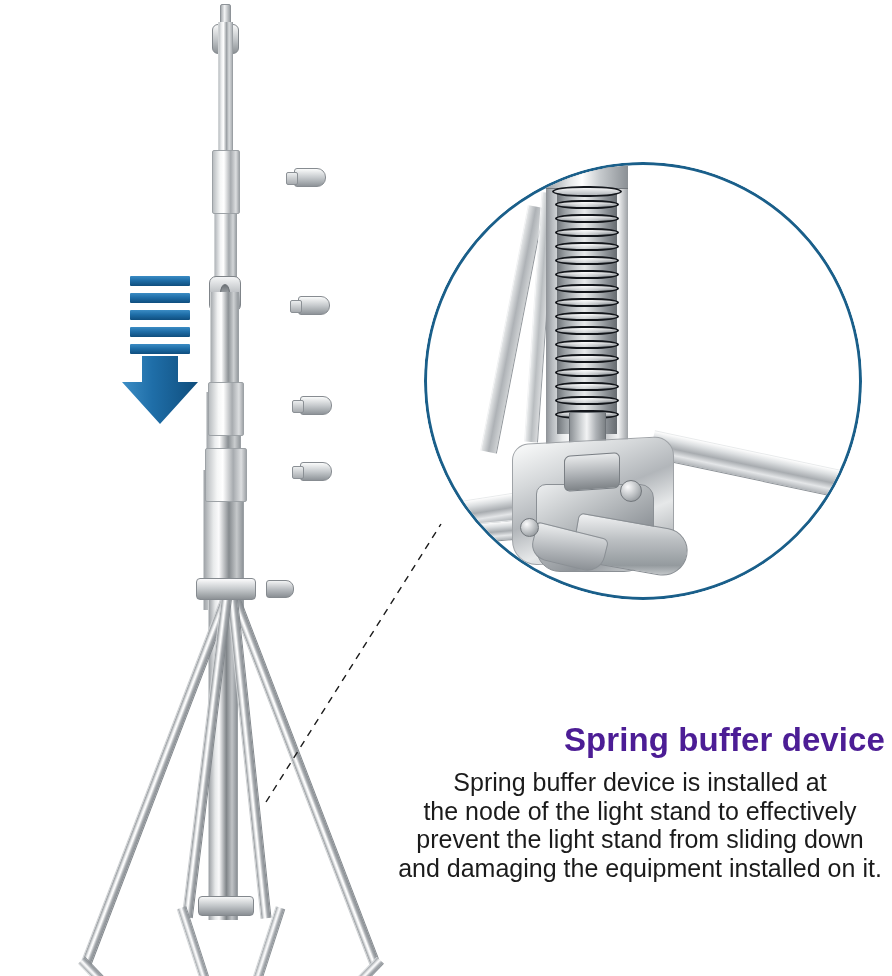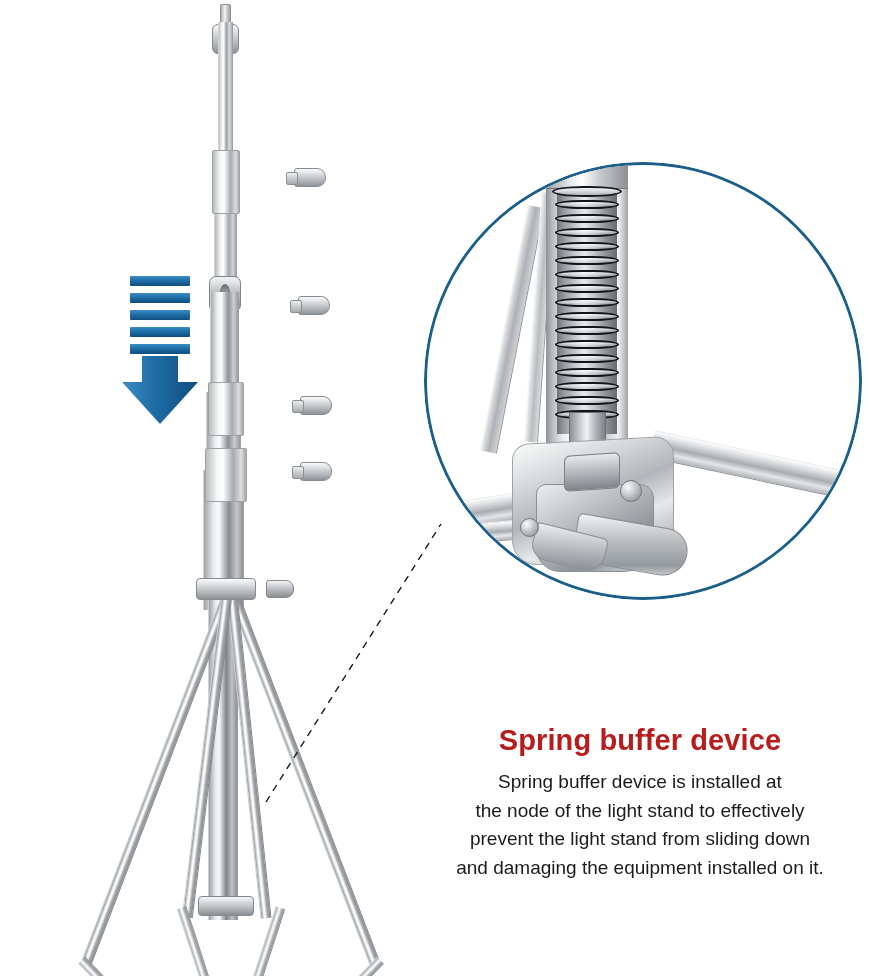--- a/index.html
+++ b/index.html
@@ -12,28 +12,28 @@
 
   
   #headline{
     position:absolute;left:400px;top:36px;width:480px;
     text-align:center;color:#192a45;
     font-size:34px;line-height:44px;font-weight:400;
     letter-spacing:.2px;white-space:pre-line;
   }
   #feature-title{
     position:absolute;left:395px;top:723px;width:490px;
-    text-align:center;color:#b91c1c;
-    font-size:29px;line-height:34px;font-weight:700;
+    text-align:right;color:#4c1d95;
+    font-size:33px;line-height:34px;font-weight:700;
     letter-spacing:.1px;
   }
   #feature-body{
     position:absolute;left:390px;top:768px;width:500px;
     text-align:center;color:#1b1b1b;
-    font-size:19px;line-height:28.5px;font-weight:400;
+    font-size:25px;line-height:28.5px;font-weight:400;
     white-space:pre-line;
   }
 
   
   #arrow{position:absolute;left:112px;top:276px;width:96px;height:150px;}
   .abar{
     position:absolute;left:18px;width:60px;height:10px;border-radius:1px;
     background:linear-gradient(180deg,#3b8cc4 0%,#1f6ea8 45%,#0f4e7e 100%);
     box-shadow:0 0 2px rgba(255,255,255,.9);
   }

